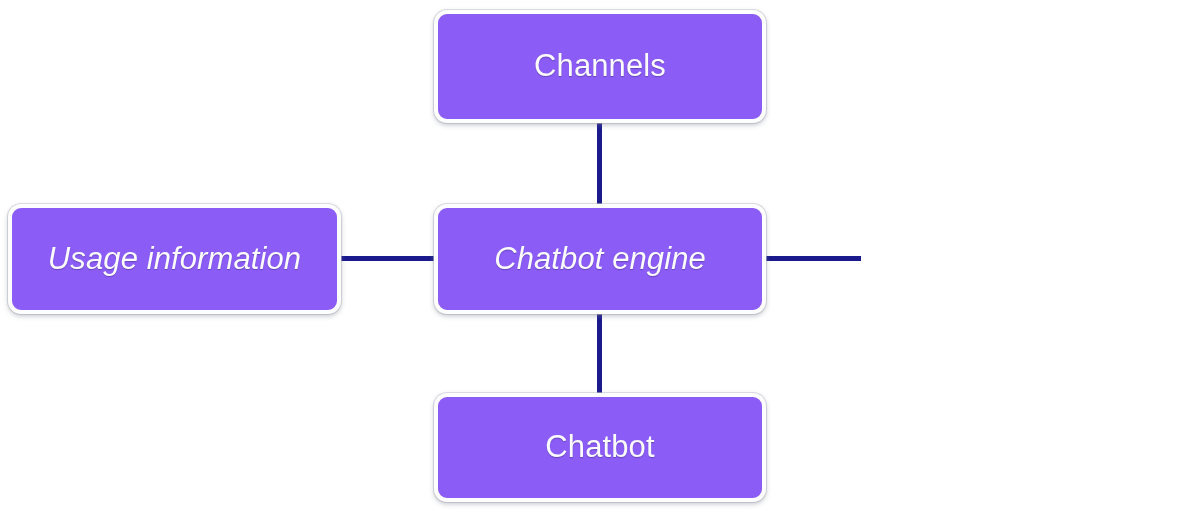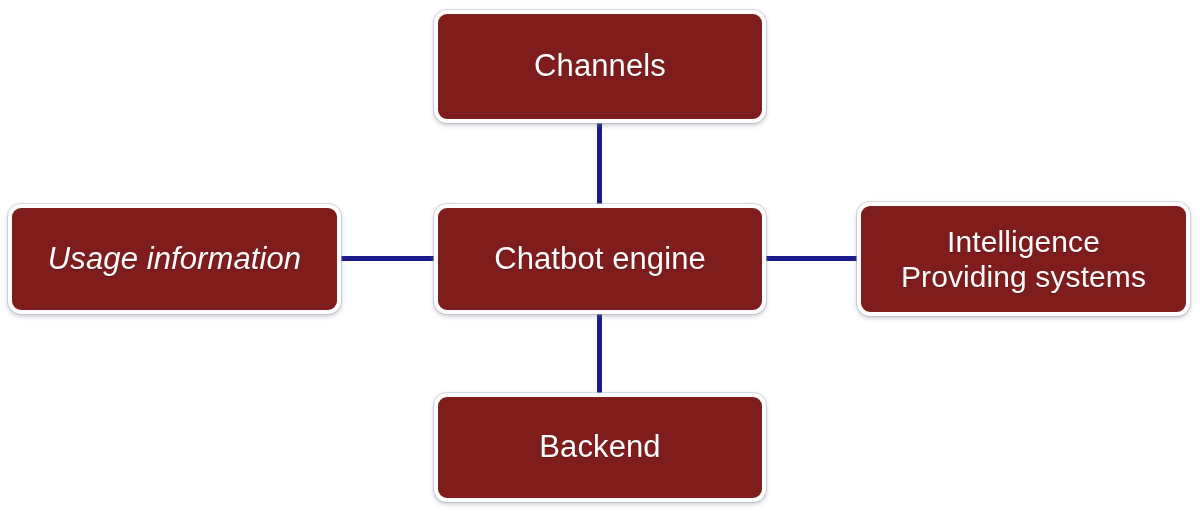--- a/index.html
+++ b/index.html
@@ -29,21 +29,21 @@
 
   #conn-top     { left: 597px; top: 120px;  height: 88px; }
   #conn-bottom  { left: 597px; top: 311px;  height: 85px; }
   #conn-left    { left: 337px; top: 256px;  width: 101px; }
   #conn-right   { left: 762px; top: 256px;  width: 99px; }
 
   
   .node {
     position: absolute;
     box-sizing: border-box;
-    background: #7f1d1d;
+    background: #8b5cf6;
     border: 4px solid #fdfdfd;
     border-radius: 13px;
     box-shadow: 0 2px 5px rgba(120,125,140,0.45),
                 0 0 0 1px rgba(200,203,212,0.55);
     display: flex;
     align-items: center;
     justify-content: center;
     text-align: center;
     z-index: 2;
   }
@@ -54,21 +54,21 @@
     font-weight: 400;
     line-height: 1.12;
     letter-spacing: 0.1px;
     white-space: pre-line;
     padding: 0 10px;
     text-shadow: 0 1px 1px rgba(0,0,0,0.25);
   }
 
   #node-channels  { left: 434px; top: 10px;  width: 332px; height: 113px; }
   #node-usage     { left: 8px;   top: 204px; width: 333px; height: 110px; font-style: italic; }
-  #node-engine    { left: 434px; top: 204px; width: 332px; height: 110px; }
+  #node-engine    { left: 434px; top: 204px; width: 332px; height: 110px; font-style: italic; }
   #node-intel     { left: 857px; top: 202px; width: 333px; height: 114px; }
   #node-backend   { left: 434px; top: 393px; width: 332px; height: 109px; }
 
   #node-intel .node-label { font-size: 30px; line-height: 1.18; }
 </style>
 </head>
 <body>
 
 <div id="canvas">
 
@@ -82,22 +82,18 @@
   </div>
 
   <div class="node" id="node-usage">
     <span class="node-label">Usage information</span>
   </div>
 
   <div class="node" id="node-engine">
     <span class="node-label">Chatbot engine</span>
   </div>
 
-  <div class="node" id="node-intel">
-    <span class="node-label">Intelligence
-Providing systems</span>
-  </div>
 
   <div class="node" id="node-backend">
-    <span class="node-label">Backend</span>
+    <span class="node-label">Chatbot</span>
   </div>
 
 </div>
 
 </body></html>

